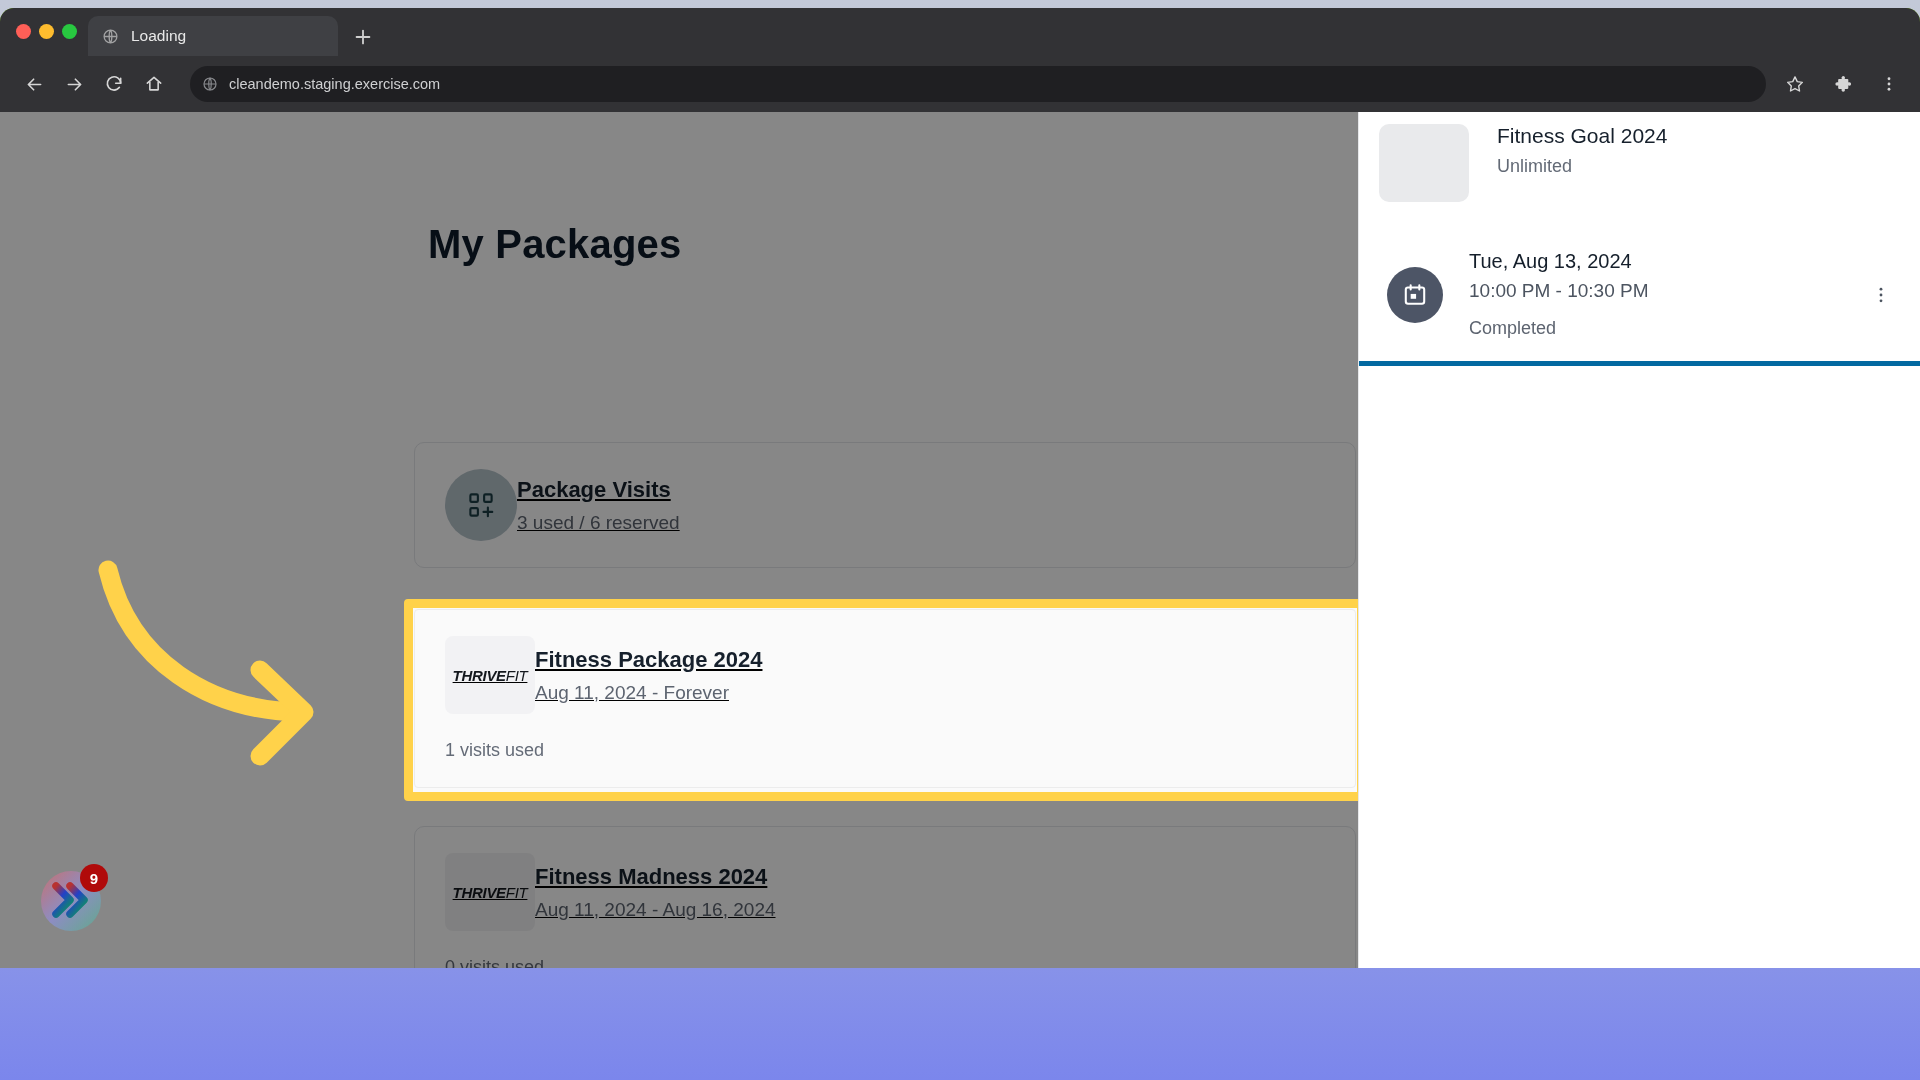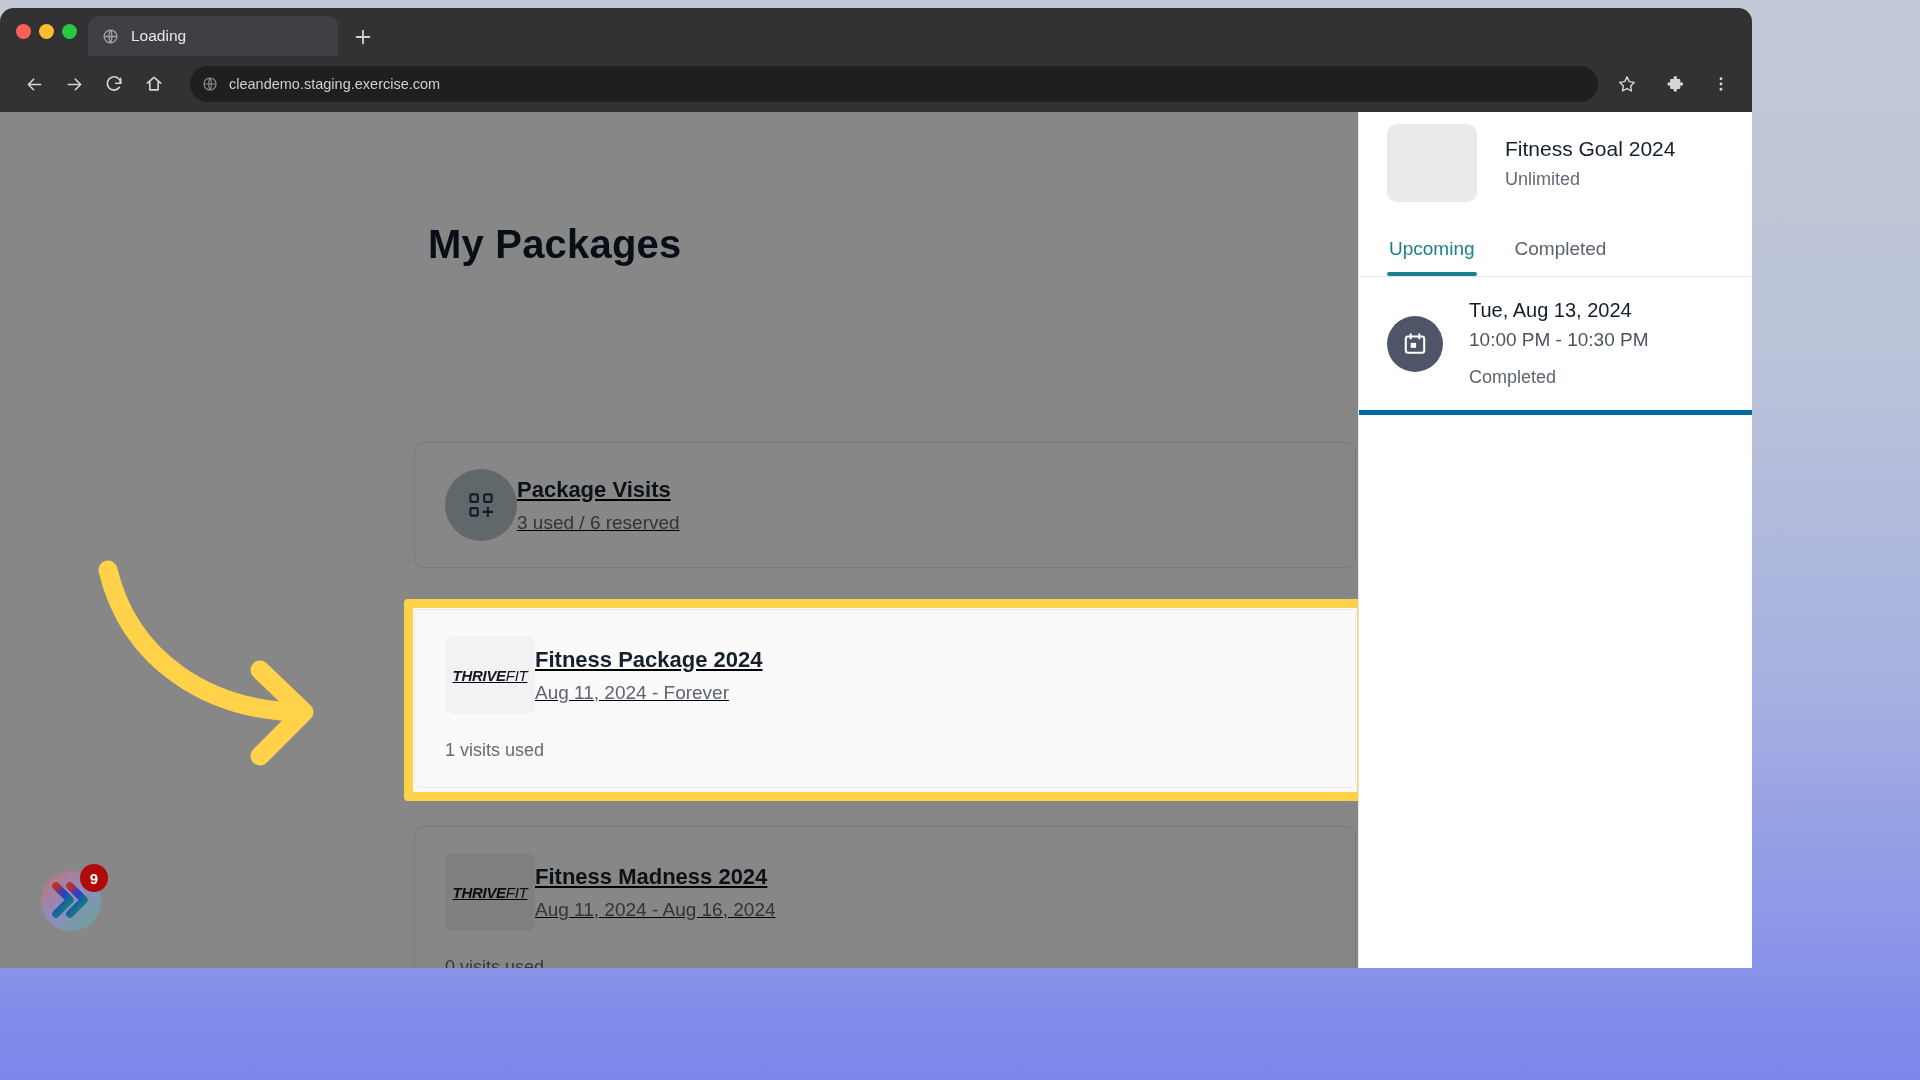--- a/index.html
+++ b/index.html
@@ -10,21 +10,21 @@
   }
   body {
     background: linear-gradient(180deg, #c3c9d8 0%, #bcc4d8 30%, #a8b2e0 62%, #7b86ec 100%);
     position: relative;
   }
 
   
   #browser-window {
     position: absolute;
     left: 0; top: 8px;
-    width: 1752px; height: 960px;
+    width: 1920px; height: 960px;
     background: #84cc16;
     border-top-left-radius: 14px;
     border-top-right-radius: 14px;
     overflow: hidden;
   }
 
   
   #tab-strip {
     position: relative;
     height: 48px;
@@ -225,23 +225,23 @@
     gap: 22px;
   }
   #panel-back-icon { color: #1b2734; width: 26px; height: 26px; flex: 0 0 auto; }
   #panel-title {
     font-size: 28px; font-weight: 600; color: #101d2b;
     flex: 1 1 auto;
   }
   #panel-close-icon { color: #59616d; width: 24px; height: 24px; flex: 0 0 auto; }
 
   #panel-package {
-    display: flex; align-items: center;
+    display: flex; align-items: flex-start;
     gap: 28px;
-    padding: 12px 32px 26px 28px;
+    padding: 12px 32px 26px 20px;
   }
   #panel-package-thumb {
     width: 90px; height: 78px;
     border-radius: 10px;
     background: #e9eaec;
     flex: 0 0 auto;
   }
   #panel-package-name {
     font-size: 21px; font-weight: 500; color: #16202c; margin-bottom: 8px;
   }
@@ -452,24 +452,20 @@
 
 
       <div id="panel-package">
         <div id="panel-package-thumb"></div>
         <div>
           <div id="panel-package-name">Fitness Goal 2024</div>
           <div id="panel-package-sub">Unlimited</div>
         </div>
       </div>
 
-      <div id="panel-tabs">
-        <div class="panel-tab active">Upcoming</div>
-        <div class="panel-tab">Completed</div>
-      </div>
 
       <div id="visit-list">
         <div class="visit-row">
           <div class="visit-icon-circle">
             <svg width="26" height="26" viewBox="0 0 24 24" fill="none" stroke="#ffffff" stroke-width="1.9" stroke-linecap="round" stroke-linejoin="round">
               <rect x="3.5" y="5" width="17" height="15" rx="2"></rect>
               <path d="M8 3v4M16 3v4"></path>
               <rect x="8" y="11" width="5" height="4.5" fill="#ffffff" stroke="none"></rect>
             </svg>
           </div>

